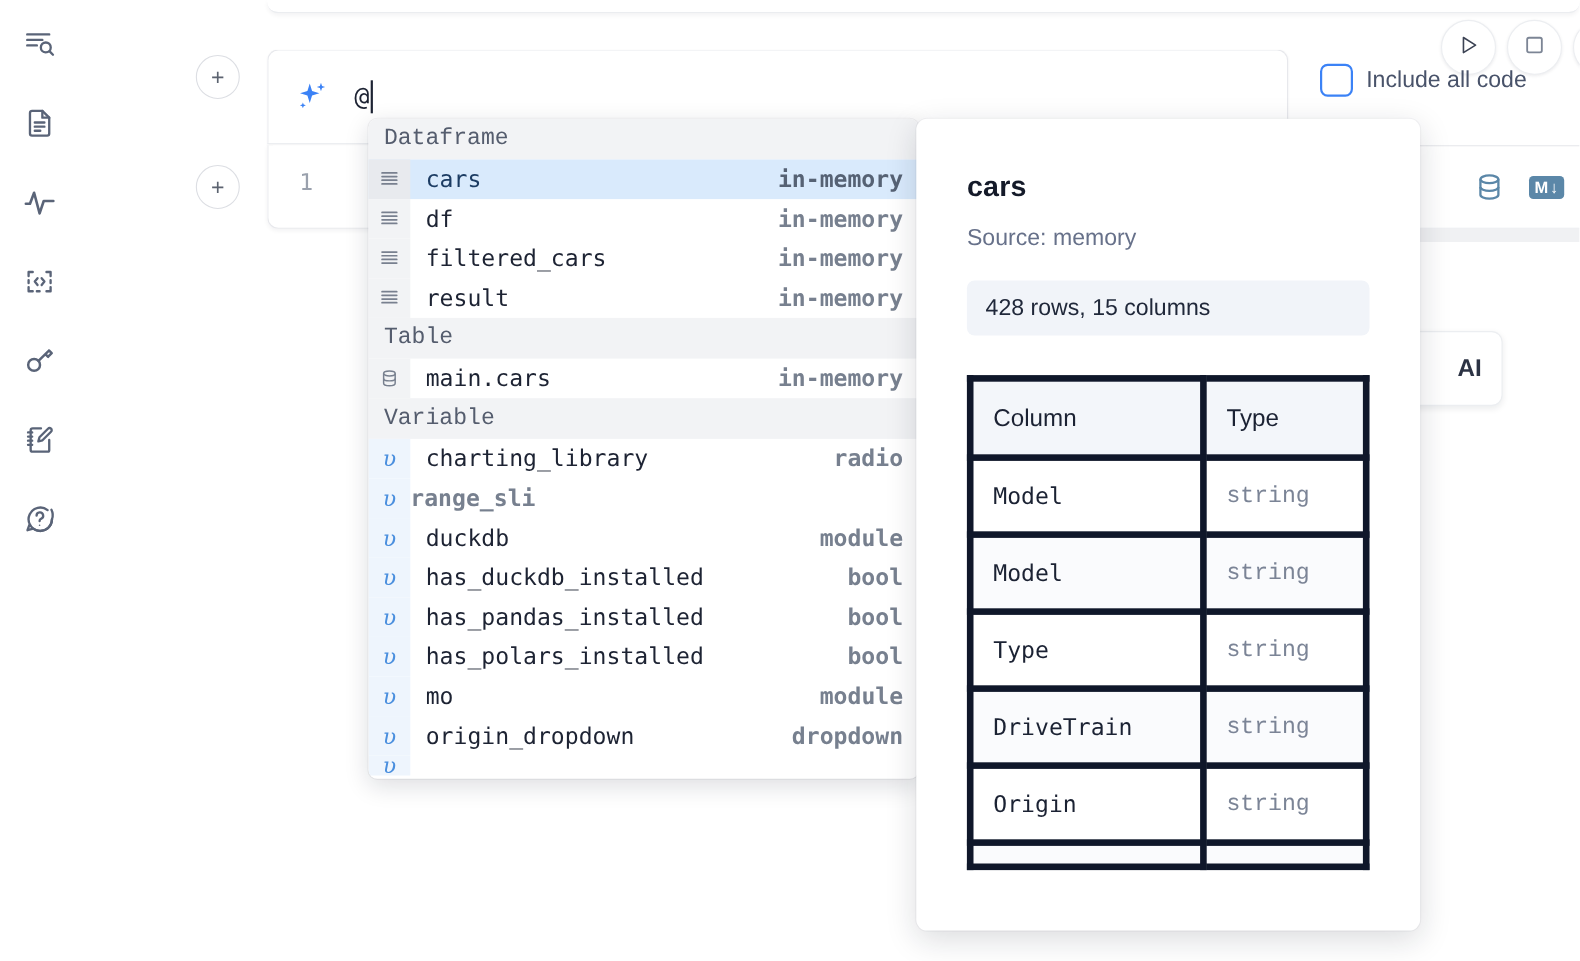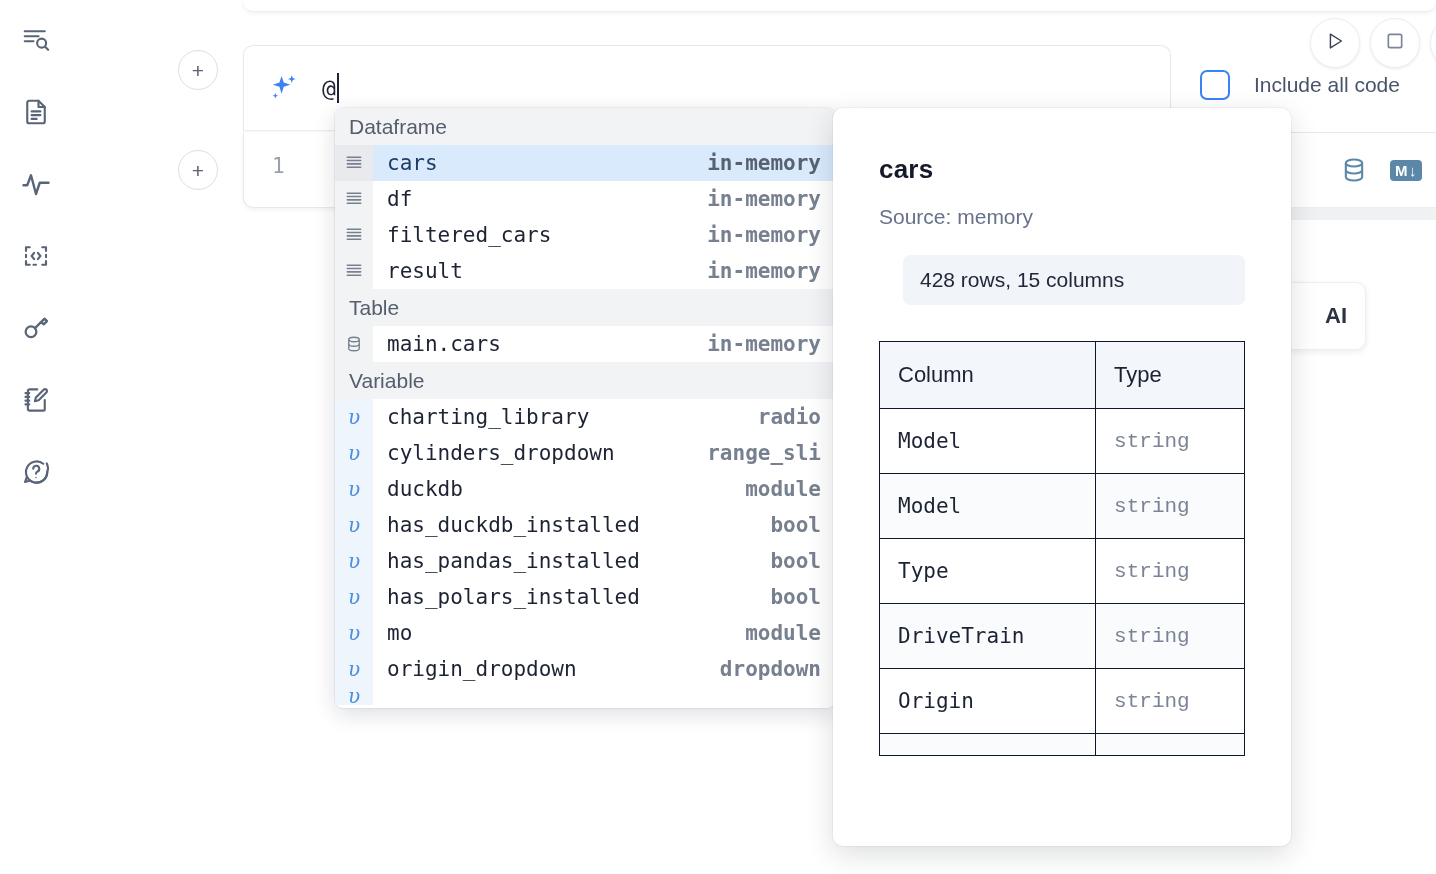--- a/index.html
+++ b/index.html
@@ -67,22 +67,22 @@
   
   .run-controls { position: absolute; top: 18px; left: 1310px; display: flex; gap: 10px; }
   .circ-btn {
     width: 50px; height: 50px; border-radius: 50%;
     background: #fff; border: 1px solid #eceef1;
     box-shadow: 0 1px 3px rgba(17,24,39,.09);
     display: flex; align-items: center; justify-content: center;
     cursor: pointer; color: #3c4354;
   }
   .include-row {
-    position: absolute; left: 1200px; top: 70px;
-    display: flex; align-items: center; gap: 24px;
+    position: absolute; left: 1200px; top: 58px;
+    display: flex; align-items: center; gap: 12px;
     cursor: pointer;
   }
   .chk {
     width: 30px; height: 30px; border-radius: 7px;
     border: 2.2px solid #3b82f6; background: #fff;
   }
   .include-label { font-size: 21px; color: #49536a; white-space: nowrap; }
 
   
   .code-cell {
@@ -116,21 +116,21 @@
     font-family: "Liberation Sans", sans-serif; letter-spacing: .5px;
     display: flex; align-items: center; gap: 1px;
   }
   .strip-below {
     position: absolute; left: 1180px; top: 208px;
     width: 256px; height: 12px; background: #f0f1f3;
   }
 
   
   .ai-card {
-    position: absolute; left: 1250px; top: 282px;
+    position: absolute; left: 1250px; top: 301px;
     width: 116px; height: 68px;
     background: #fff; border: 1px solid #eceef1; border-radius: 10px;
     box-shadow: 0 2px 6px rgba(17,24,39,.08);
     display: flex; align-items: center; justify-content: flex-end;
     padding-right: 18px;
     font-size: 22px; font-weight: bold; color: #2c3344;
   }
 
   
   .dropdown {
@@ -138,21 +138,21 @@
     width: 500px; height: 600px;
     background: #fff;
     border-radius: 8px;
     box-shadow: 0 6px 22px rgba(17,24,39,.14), 0 0 0 1px rgba(17,24,39,.05);
     overflow: hidden;
     z-index: 30;
   }
   .dd-section {
     height: 37px; background: #f2f3f5;
     display: flex; align-items: center; padding-left: 14px;
-    font-family: Liberation Sans, sans-serif;
+    font-family: Liberation Mono, monospace;
     font-size: 21px; color: #555d6e;
   }
   .dd-item {
     height: 36px; display: flex; align-items: center;
     font-family: "DejaVu Sans Mono", monospace;
     font-size: 21px; cursor: pointer; position: relative;
   }
   .dd-item .ico {
     width: 38px; min-width: 38px; height: 36px;
     background: #f2f3f5;
@@ -178,25 +178,25 @@
     background: #fff; border-radius: 10px;
     box-shadow: 0 8px 28px rgba(17,24,39,.15), 0 0 0 1px rgba(17,24,39,.04);
     overflow: hidden; z-index: 40;
     padding: 46px 46px 0 46px;
   }
   .ip-title { font-size: 26px; font-weight: bold; color: #141a29; letter-spacing: .2px; }
   .ip-source { margin-top: 20px; font-size: 21px; color: #67718a; }
   .ip-badge {
     margin-top: 26px; background: #f1f4f9; border-radius: 7px;
     height: 50px; display: flex; align-items: center; padding-left: 17px;
-    font-size: 21px; color: #20283a; margin-left: 24px;
+    font-size: 21px; color: #20283a;
   }
   .ip-table { margin-top: 36px; width: 366px; border-collapse: collapse; }
   .ip-table th, .ip-table td {
-    border: 1px solid #0f172a; text-align: left;
+    border: 6px solid #0f172a; text-align: left;
     padding: 20px 18px; font-weight: normal;
   }
   .ip-table th { background: #f3f6fa; font-size: 22px; color: #1b2233; }
   .ip-table td.col {
     font-family: "DejaVu Sans Mono", monospace;
     font-size: 21px; color: #1b2233;
   }
   .ip-table td.typ { font-size: 21px; color: #7b8496; font-family: Liberation Mono, monospace; }
   .ip-table tr:nth-child(even) td { background: #fafbfd; }
   .ip-table tr.partial td { height: 22px; padding: 0; }
@@ -397,21 +397,20 @@
         <span class="ty">in-memory</span>
       </div>
       <div class="dd-section">Variable</div>
       <div class="dd-item var">
         <span class="ico">υ</span>
         <span class="nm">charting_library</span>
         <span class="ty">radio</span>
       </div>
       <div class="dd-item var">
         <span class="ico">υ</span>
-        <span class="nm">cylinders_dropdown</span>
         <span class="ty">range_sli</span>
       </div>
       <div class="dd-item var">
         <span class="ico">υ</span>
         <span class="nm">duckdb</span>
         <span class="ty">module</span>
       </div>
       <div class="dd-item var">
         <span class="ico">υ</span>
         <span class="nm">has_duckdb_installed</span>

